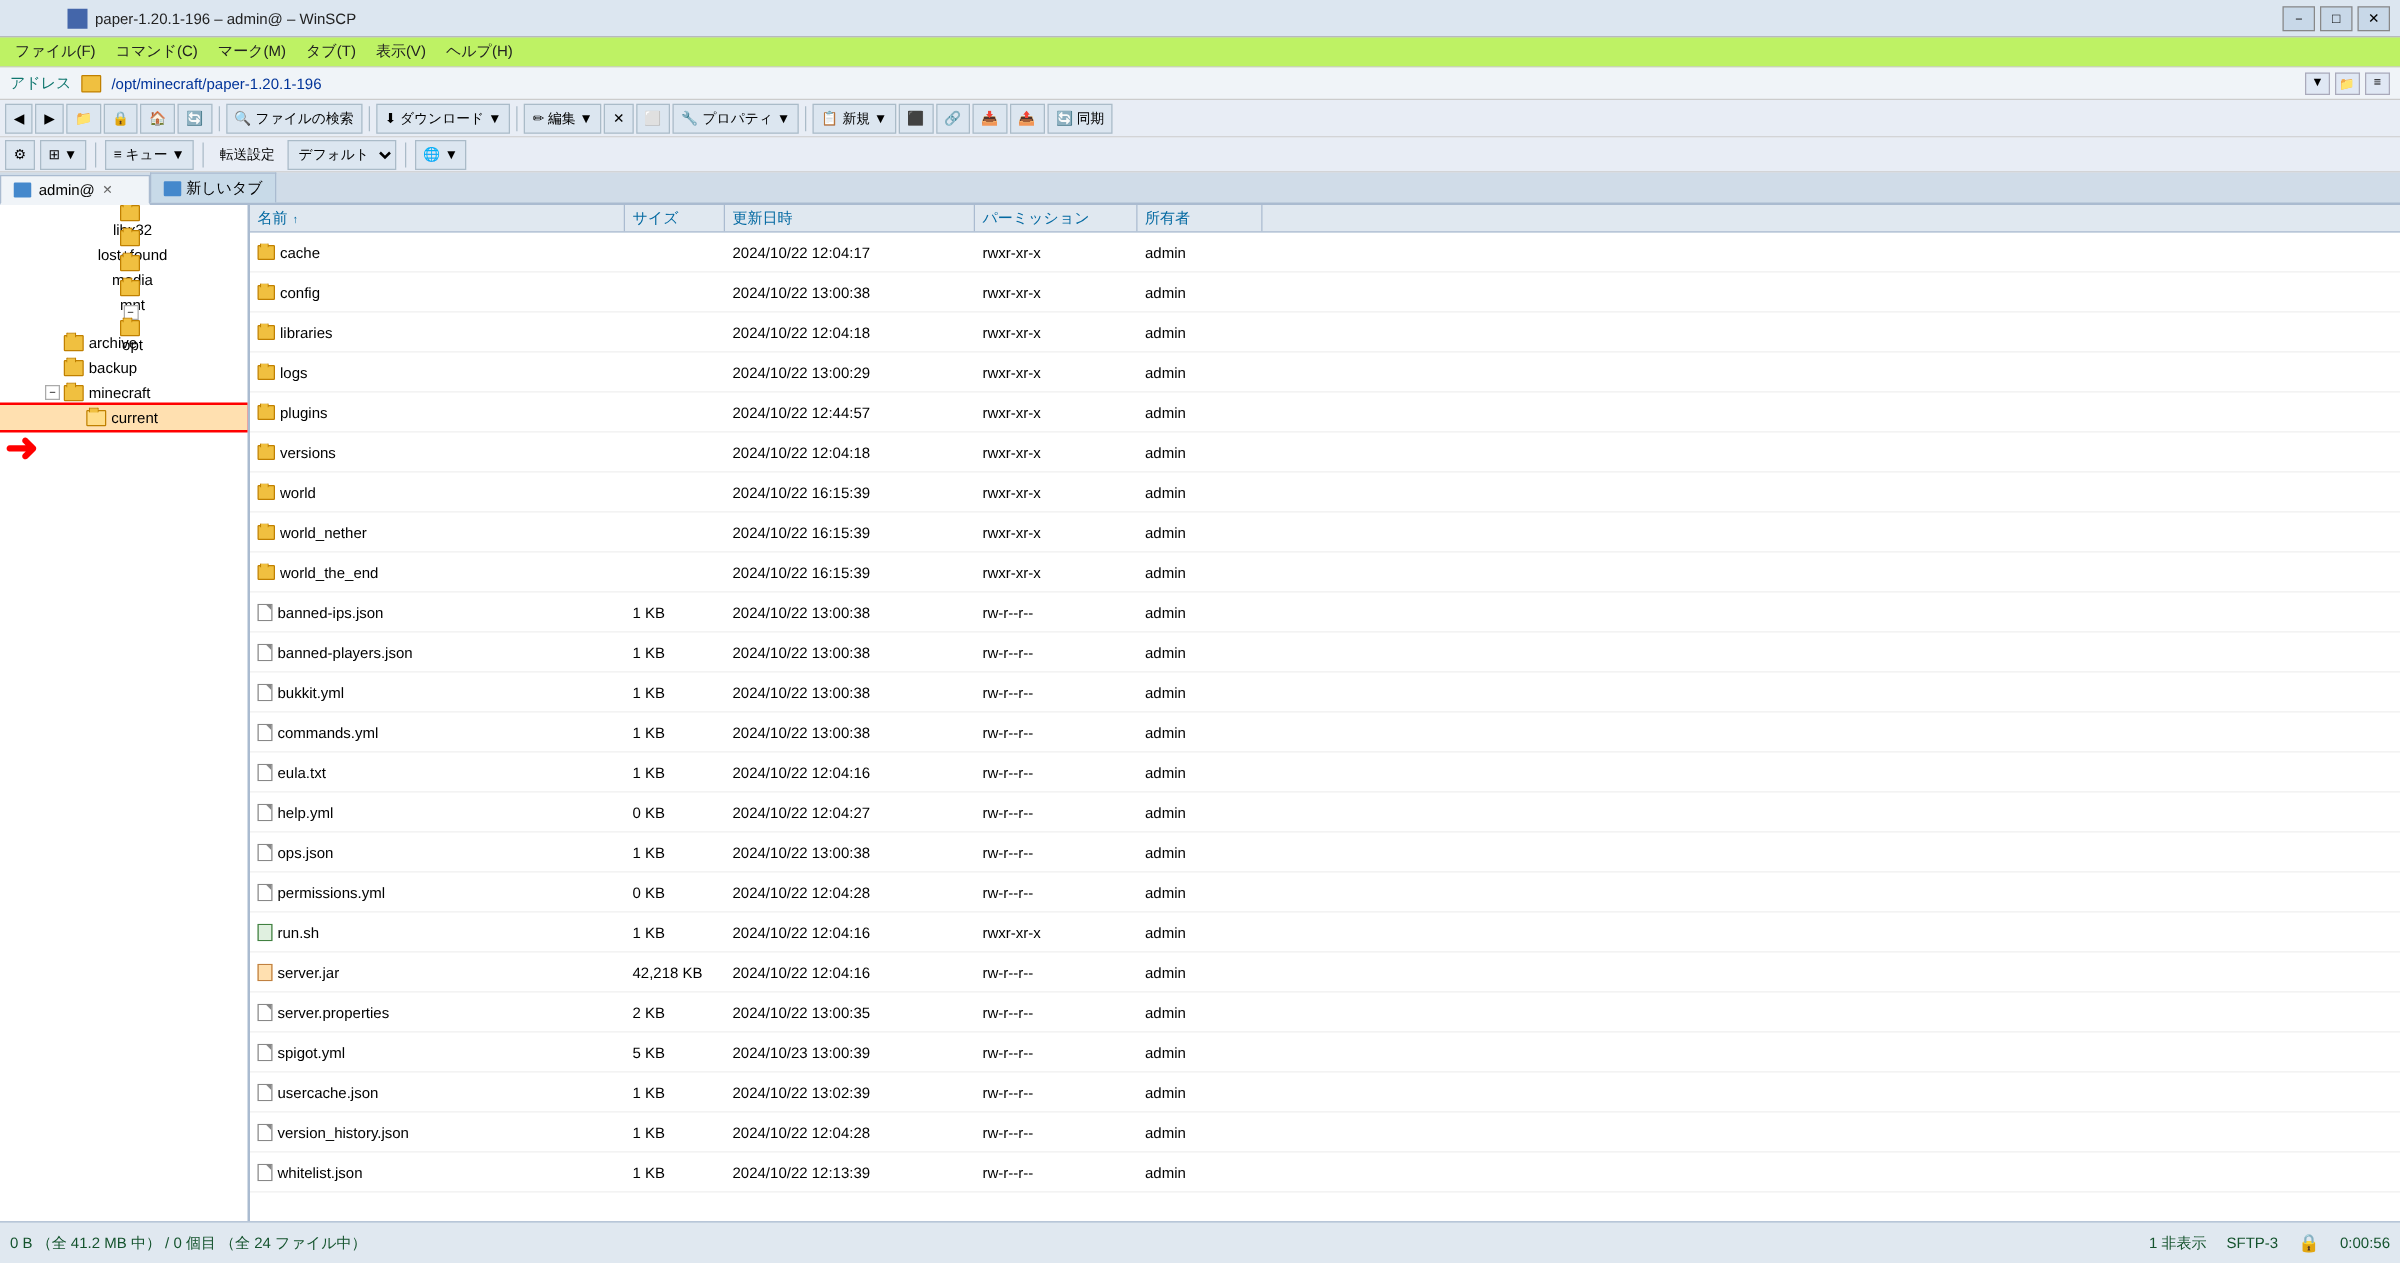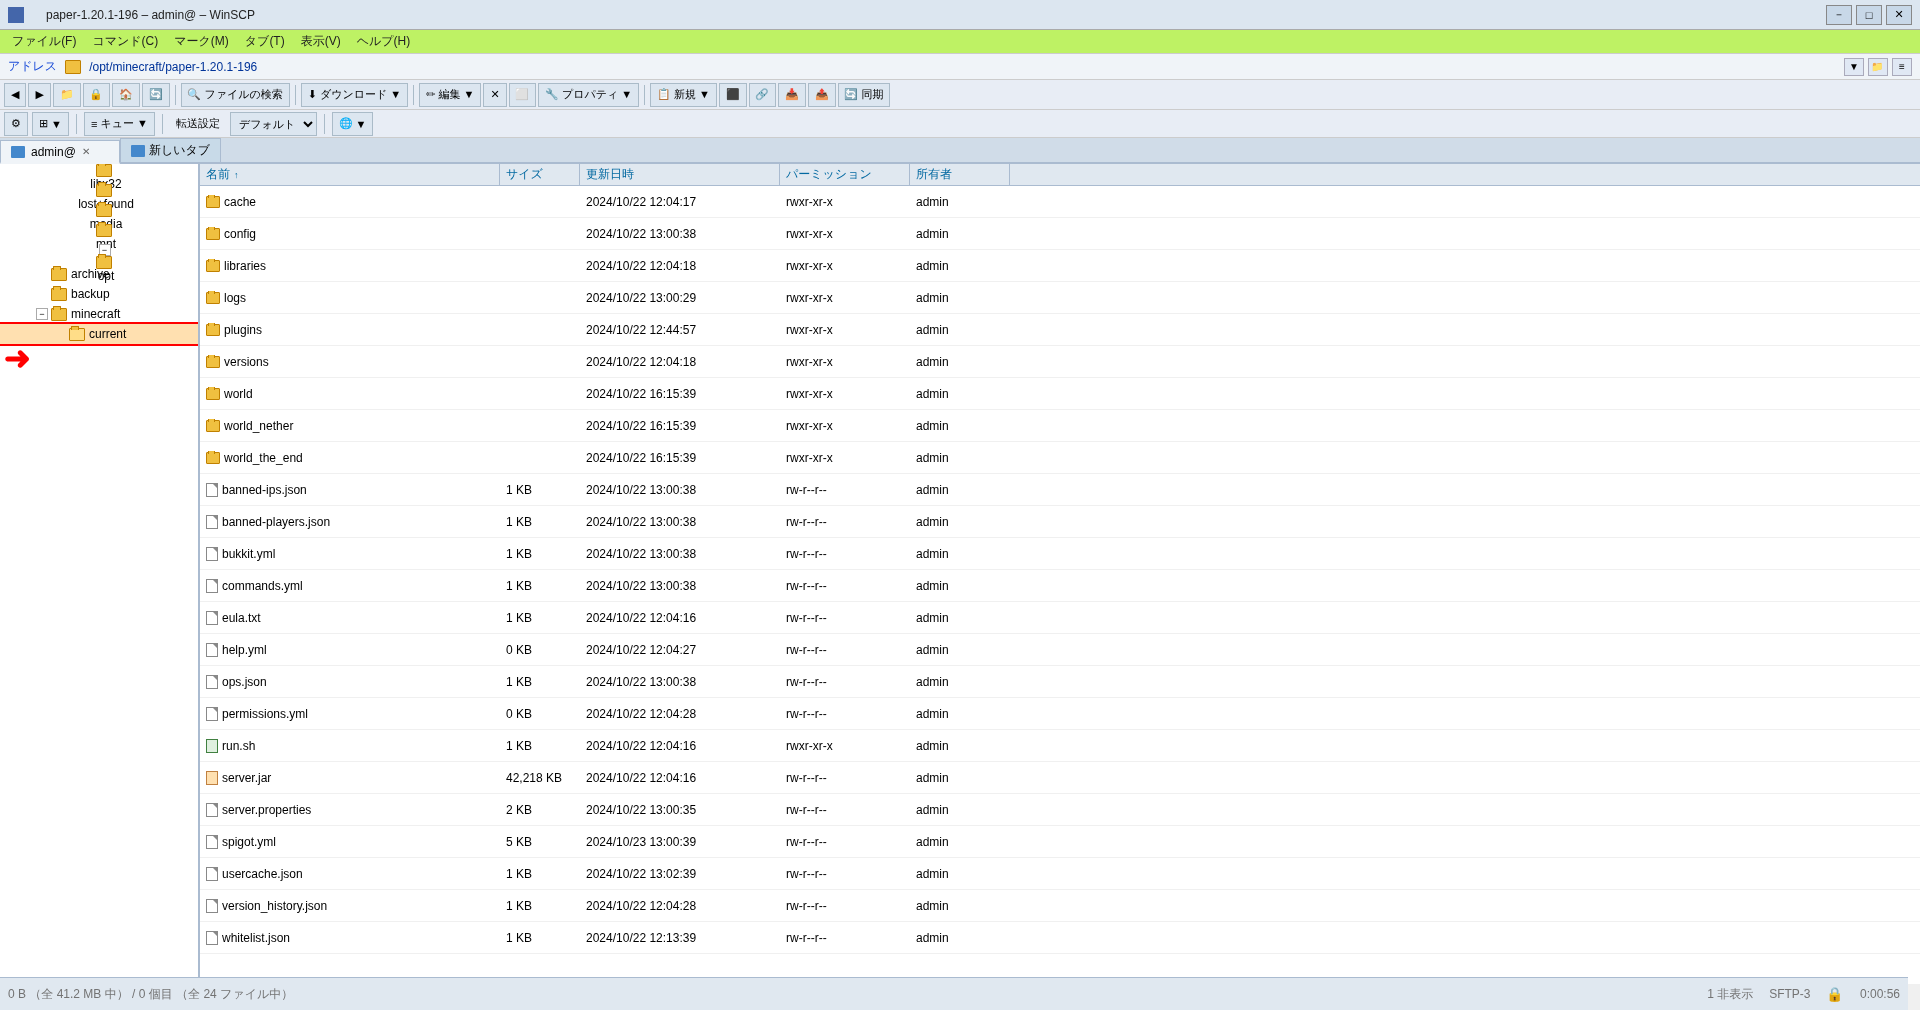--- a/index.html
+++ b/index.html
@@ -18,21 +18,22 @@
       height: 30px;
       display: flex;
       align-items: center;
       justify-content: space-between;
       padding: 0 8px;
       border-bottom: 1px solid #aaa;
     }
     .title-bar-left {
       display: flex;
       align-items: center;
-      gap: 22px;
+      gap: 6px;
+      margin-left: 46px;
     }
     .title-bar-icon {
       width: 16px; height: 16px;
       background: #4466aa;
       display: inline-block;
     }
     .title-bar-title {
       font-size: 12px;
       color: #222;
     }
@@ -68,21 +69,21 @@
     
     .address-bar {
       background: #f0f4f8;
       height: 26px;
       display: flex;
       align-items: center;
       padding: 0 8px;
       border-bottom: 1px solid #ccc;
       gap: 8px;
     }
-    .address-label { font-size: 12px; color: #1d4ed8; }
+    .address-label { font-size: 12px; color: #0f766e; }
     .address-icon {
       width: 16px; height: 14px;
       background: #f0c040;
       border: 1px solid #c08000;
       display: inline-block;
       border-radius: 1px;
     }
     .address-path {
       font-size: 12px;
       color: #003399;
@@ -369,25 +370,25 @@
     
     .status-bar {
       height: 26px;
       background: #e0e8f0;
       border-top: 1px solid #aabbd0;
       display: flex;
       align-items: center;
       justify-content: space-between;
       padding: 16px 8px;
       font-size: 12px;
-      color: #737373;
+      color: #14532d;
       position: fixed;
       bottom: 0;
       left: 0;
-      right: 12px;
+      right: 0;
     }
     .status-right {
       display: flex;
       gap: 16px;
       align-items: center;
     }
     .status-lock {
       font-size: 14px;
     }
 

